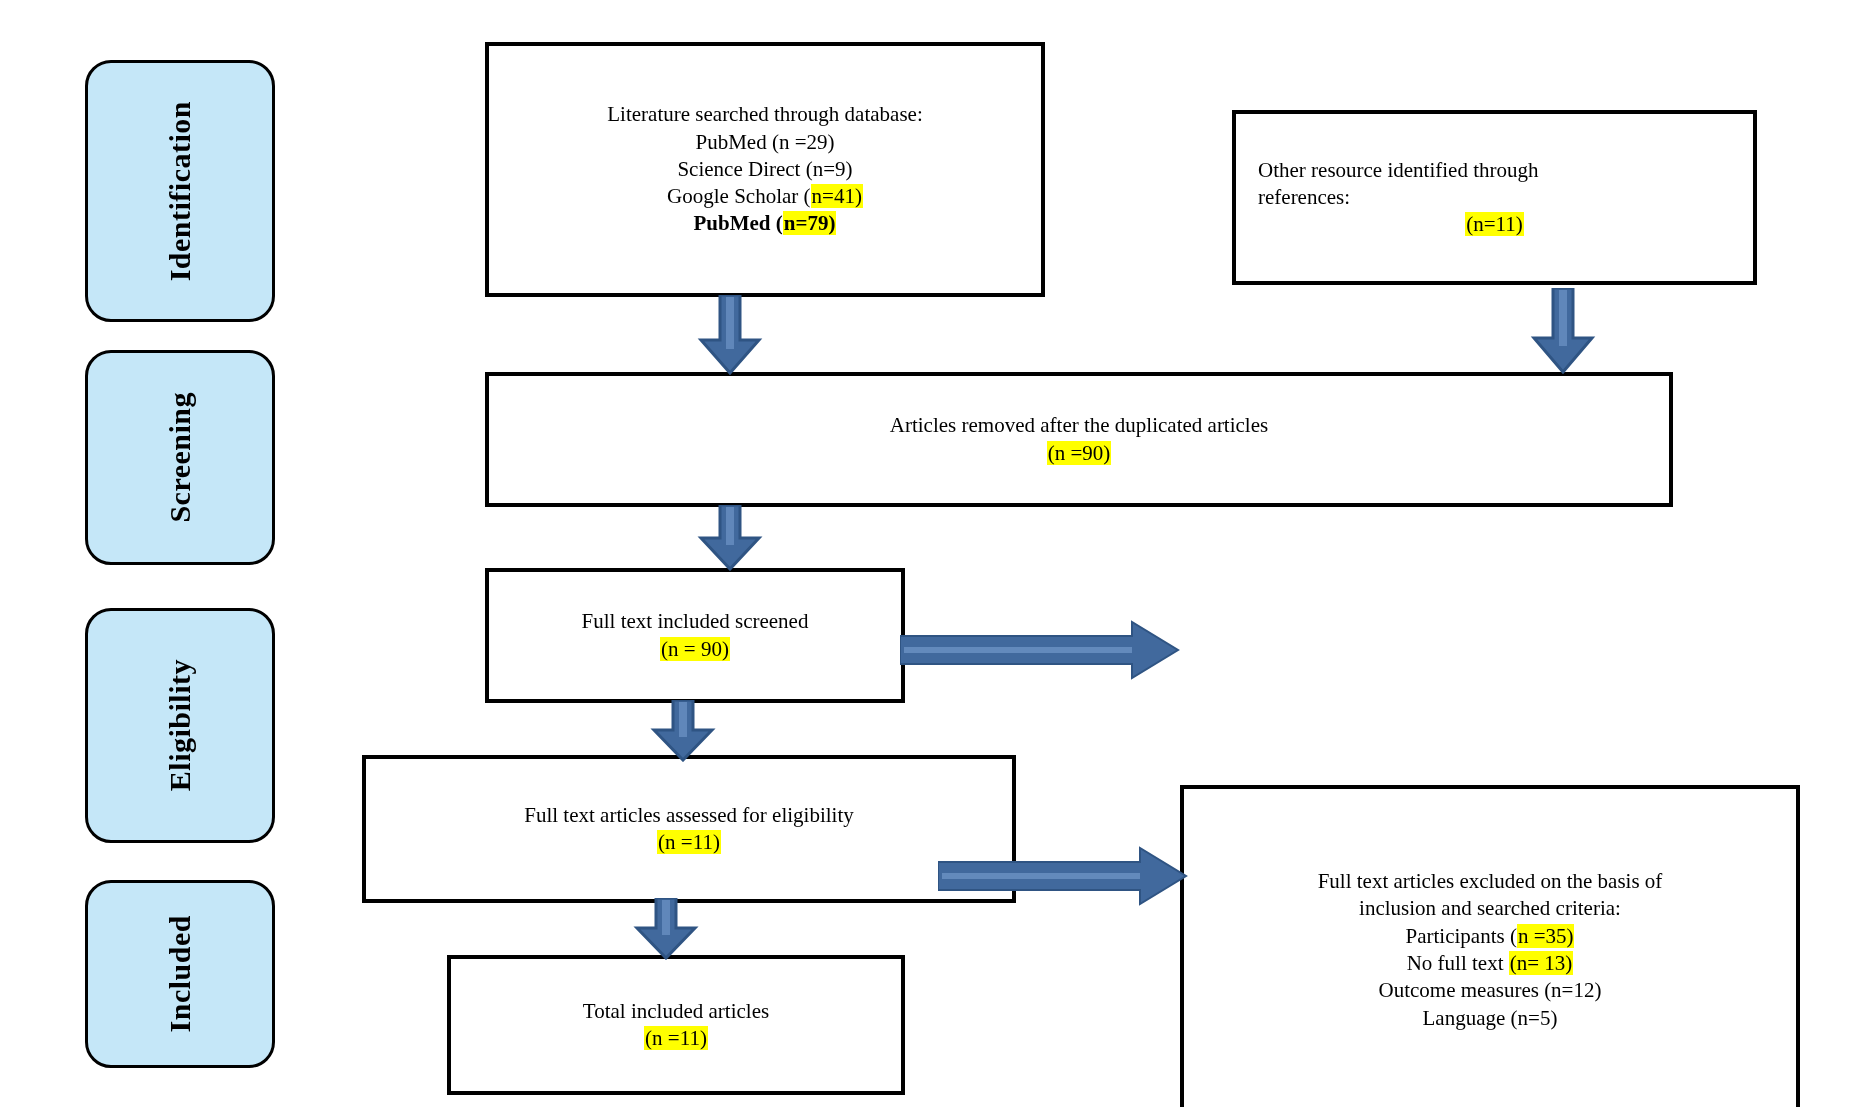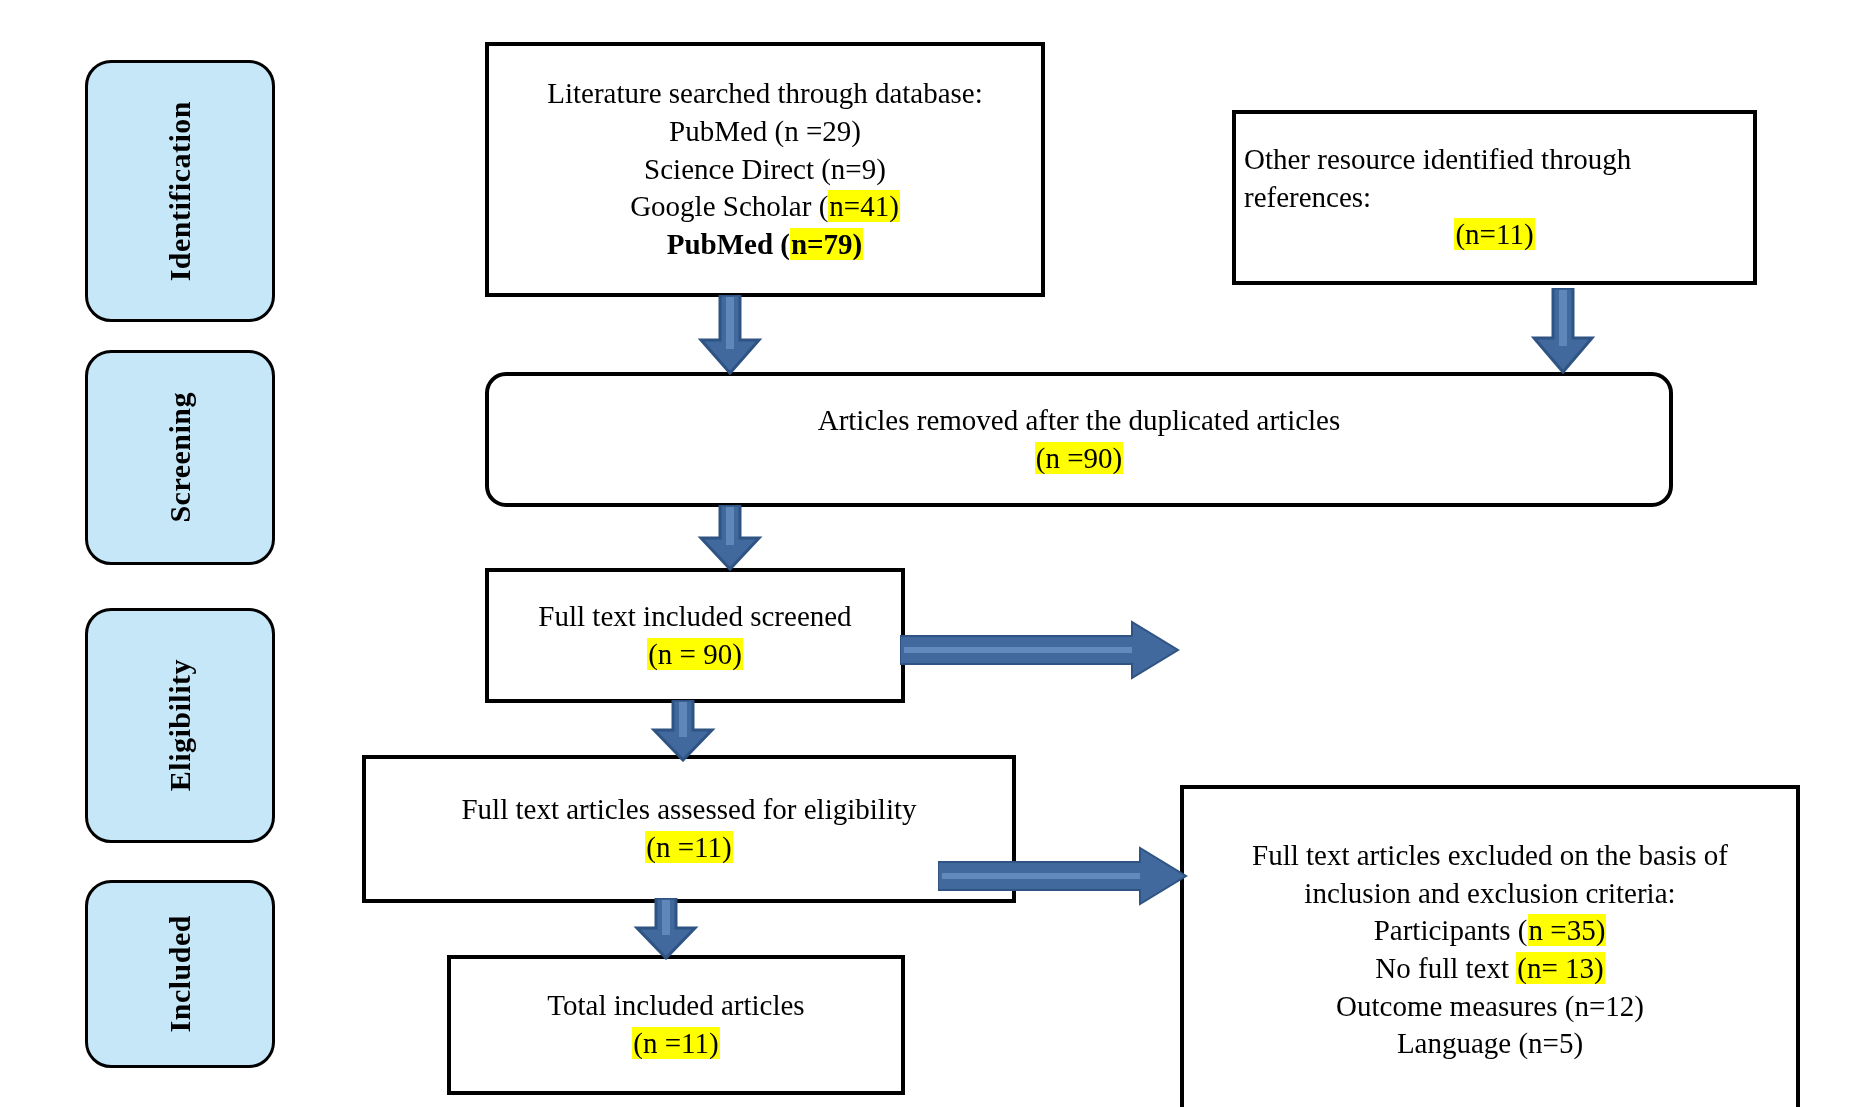--- a/index.html
+++ b/index.html
@@ -46,21 +46,21 @@
     background: #ffffff;
     border: 4px solid #000000;
     box-sizing: border-box;
     display: flex;
     align-items: center;
     justify-content: center;
     padding: 6px 10px;
   }
   .flow-text {
     text-align: center;
-    font-size: 29px;
+    font-size: 21px;
     line-height: 1.30;
     color: #000000;
   }
   .flow-text.left-align {
     text-align: left;
     width: 100%;
   }
   .line { display: block; }
   .hl {
     background: #ffff00;
@@ -99,29 +99,29 @@
   <div class="flow-box" style="left:485px; top:42px; width:560px; height:255px;">
     <div class="flow-text">
       <span class="line">Literature searched through database:</span>
       <span class="line">PubMed (n =29)</span>
       <span class="line">Science Direct (n=9)</span>
       <span class="line"><span>Google Scholar (</span><span class="hl">n=41)</span></span>
       <span class="line bold"><span>PubMed (</span><span class="hl">n=79)</span></span>
     </div>
   </div>
 
-  <div class="flow-box" style="left:1232px; top:110px; width:525px; height:175px; padding:14px 8px;">
+  <div class="flow-box" style="left:1232px; top:110px; width:525px; height:175px; padding:14px 22px;">
     <div class="flow-text left-align">
       <span class="line">Other resource identified through</span>
       <span class="line">references:</span>
       <span class="line indent-right"><span class="hl">(n=11)</span></span>
     </div>
   </div>
 
-  <div class="flow-box" style="left:485px; top:372px; width:1188px; height:135px;border-radius:21px;">
+  <div class="flow-box" style="left:485px; top:372px; width:1188px; height:135px;">
     <div class="flow-text">
       <span class="line">Articles removed after the duplicated articles</span>
       <span class="line"><span class="hl">(n =90)</span></span>
     </div>
   </div>
 
   <div class="flow-box" style="left:485px; top:568px; width:420px; height:135px;">
     <div class="flow-text">
       <span class="line">Full text included screened</span>
       <span class="line"><span class="hl">(n = 90)</span></span>
@@ -140,21 +140,21 @@
   <div class="flow-box" style="left:362px; top:755px; width:654px; height:148px;">
     <div class="flow-text">
       <span class="line">Full text articles assessed for eligibility</span>
       <span class="line"><span class="hl">(n =11)</span></span>
     </div>
   </div>
 
   <div class="flow-box" style="left:1180px; top:785px; width:620px; height:330px;">
     <div class="flow-text">
       <span class="line">Full text articles excluded on the basis of</span>
-      <span class="line">inclusion and exclusion criteria:</span>
+      <span class="line">inclusion and searched criteria:</span>
       <span class="line"><span>Participants (</span><span class="hl">n =35)</span></span>
       <span class="line"><span>No full text </span><span class="hl">(n= 13)</span></span>
       <span class="line">Outcome measures (n=12)</span>
       <span class="line">Language (n=5)</span>
     </div>
   </div>
 
   <div class="flow-box" style="left:447px; top:955px; width:458px; height:140px;">
     <div class="flow-text">
       <span class="line">Total included articles</span>

